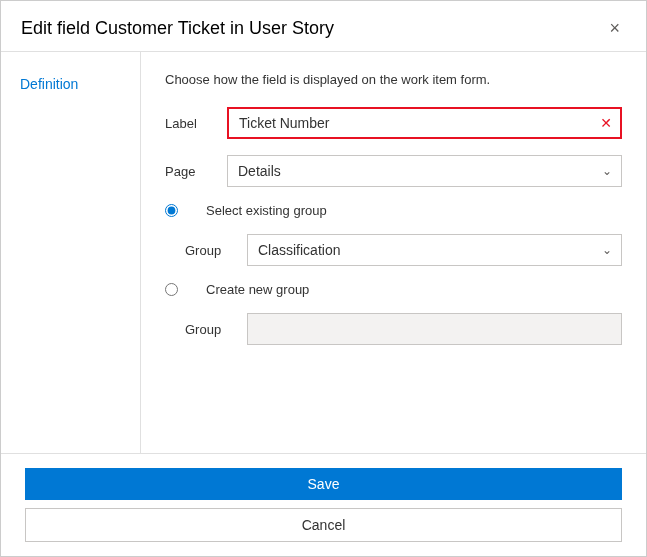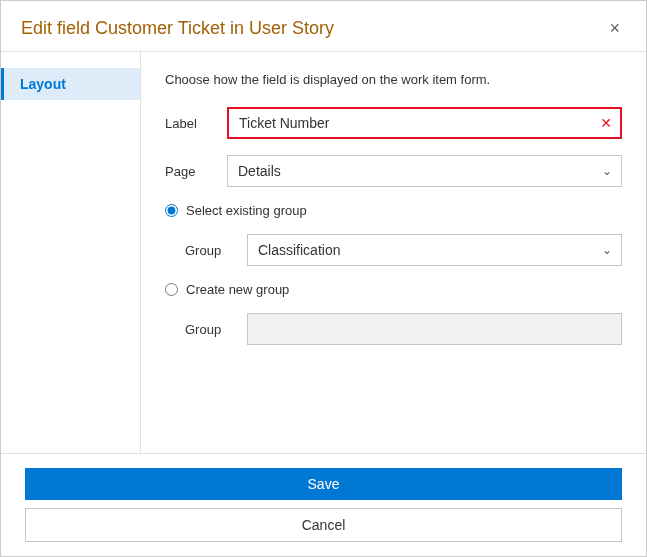--- a/index.html
+++ b/index.html
@@ -24,21 +24,21 @@
     .dialog-header {
       display: flex;
       align-items: center;
       justify-content: space-between;
       padding: 16px 20px 12px 20px;
       border-bottom: 1px solid #e0e0e0;
     }
     .dialog-title {
       font-size: 18px;
       font-weight: 400;
-      color: #a16207;
+      color: #000000;
     }
     .close-btn {
       cursor: pointer;
       color: #605e5c;
       font-size: 18px;
       background: none;
       border: none;
       padding: 2px 6px;
       line-height: 1;
     }
@@ -131,20 +131,21 @@
       gap: 8px;
     }
     .radio-row input[type="radio"] {
       cursor: pointer;
       accent-color: #0078d4;
     }
     .radio-label {
       font-size: 13px;
       color: #333;
       cursor: pointer;
+      margin-left: 20px;
     }
     .indented-row {
       display: flex;
       align-items: center;
       gap: 12px;
       margin-left: 20px;
     }
     .group-input-disabled {
       flex: 1;
       padding: 7px 10px;
@@ -203,22 +204,22 @@
 <div class="dialog">
 
   <div class="dialog-header">
     <span class="dialog-title">Edit field Customer Ticket in User Story</span>
     <button class="close-btn">×</button>
   </div>
 
   <div class="dialog-body">
 
     <div class="sidebar">
-      <div class="sidebar-item active">
-        <span>Layout</span>
+      <div class="sidebar-item">
+        <span>Definition</span>
       </div>
     </div>
 
     <div class="main-content">
       <p class="description">Choose how the field is displayed on the work item form.</p>
 
       <div class="form-row">
         <span class="form-label">Label</span>
         <div class="label-box-outer">
           <input class="label-inner-input" type="text" value="Ticket Number" style="">

